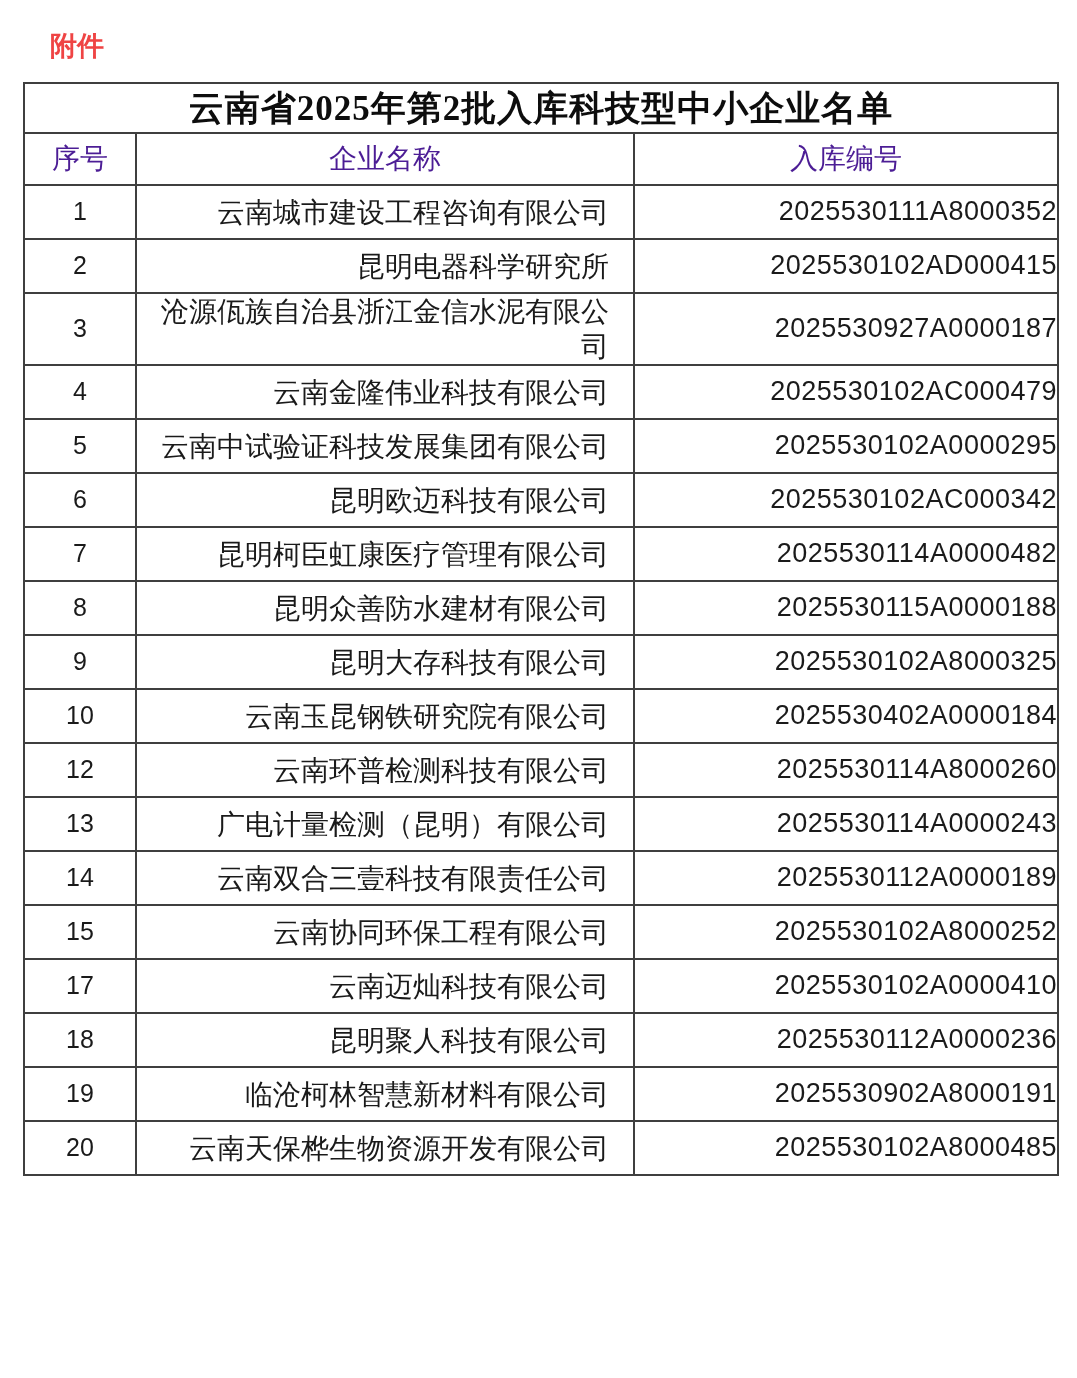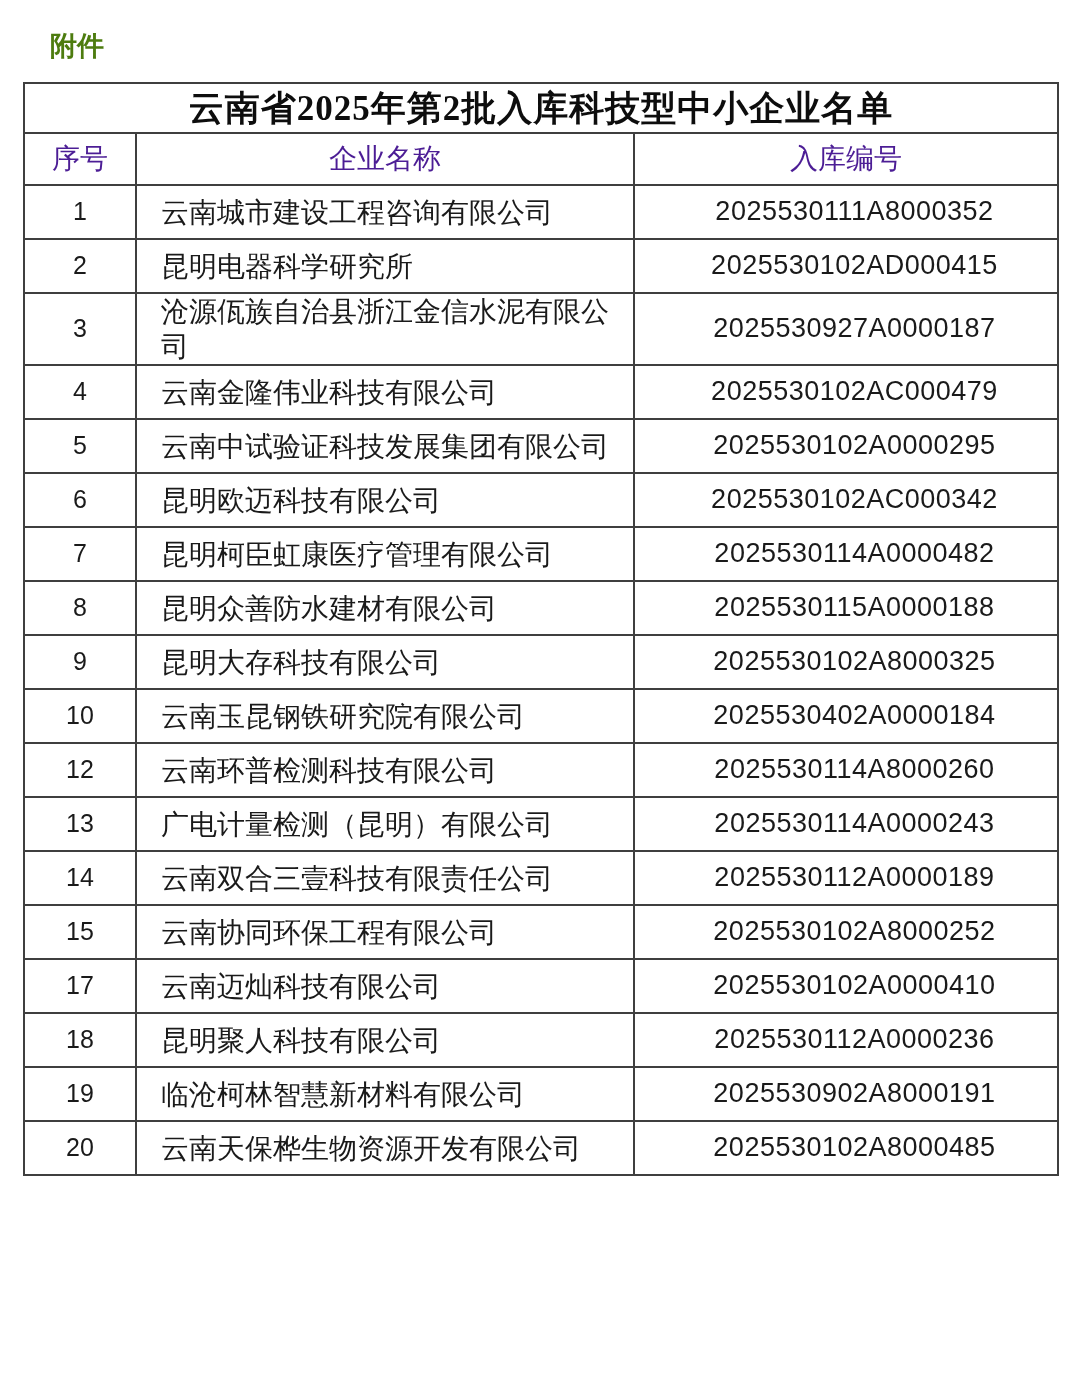--- a/index.html
+++ b/index.html
@@ -13,21 +13,21 @@
     position: relative;
     font-family: "Liberation Sans", sans-serif;
     color: #1a1a1a;
   }
   .attachment {
     position: absolute;
     left: 50px;
     top: 28px;
     font-size: 27px;
     font-weight: 600;
-    color: #4d7c0f;
+    color: #ef4444;
   }
   table.company-table {
     position: absolute;
     left: 23px;
     top: 82px;
     width: 1034px;
     border-collapse: collapse;
     table-layout: fixed;
   }
   table.company-table th,
@@ -58,26 +58,26 @@
   tbody td {
     height: 52px;
     font-size: 28px;
     line-height: 1.25;
   }
   tbody td.no {
     text-align: center;
     font-size: 25px;
   }
   tbody td.name {
-    text-align: left;
+    text-align: right;
     padding-left: 24px;
-    padding-right: 10px;
+    padding-right: 24px;
   }
   tbody td.code {
-    text-align: center;
+    text-align: right;
     padding-left: 17px;
     font-size: 27px;
     letter-spacing: 0.5px;
   }
 </style>
 </head>
 <body>
 
 <div class="page">
 

